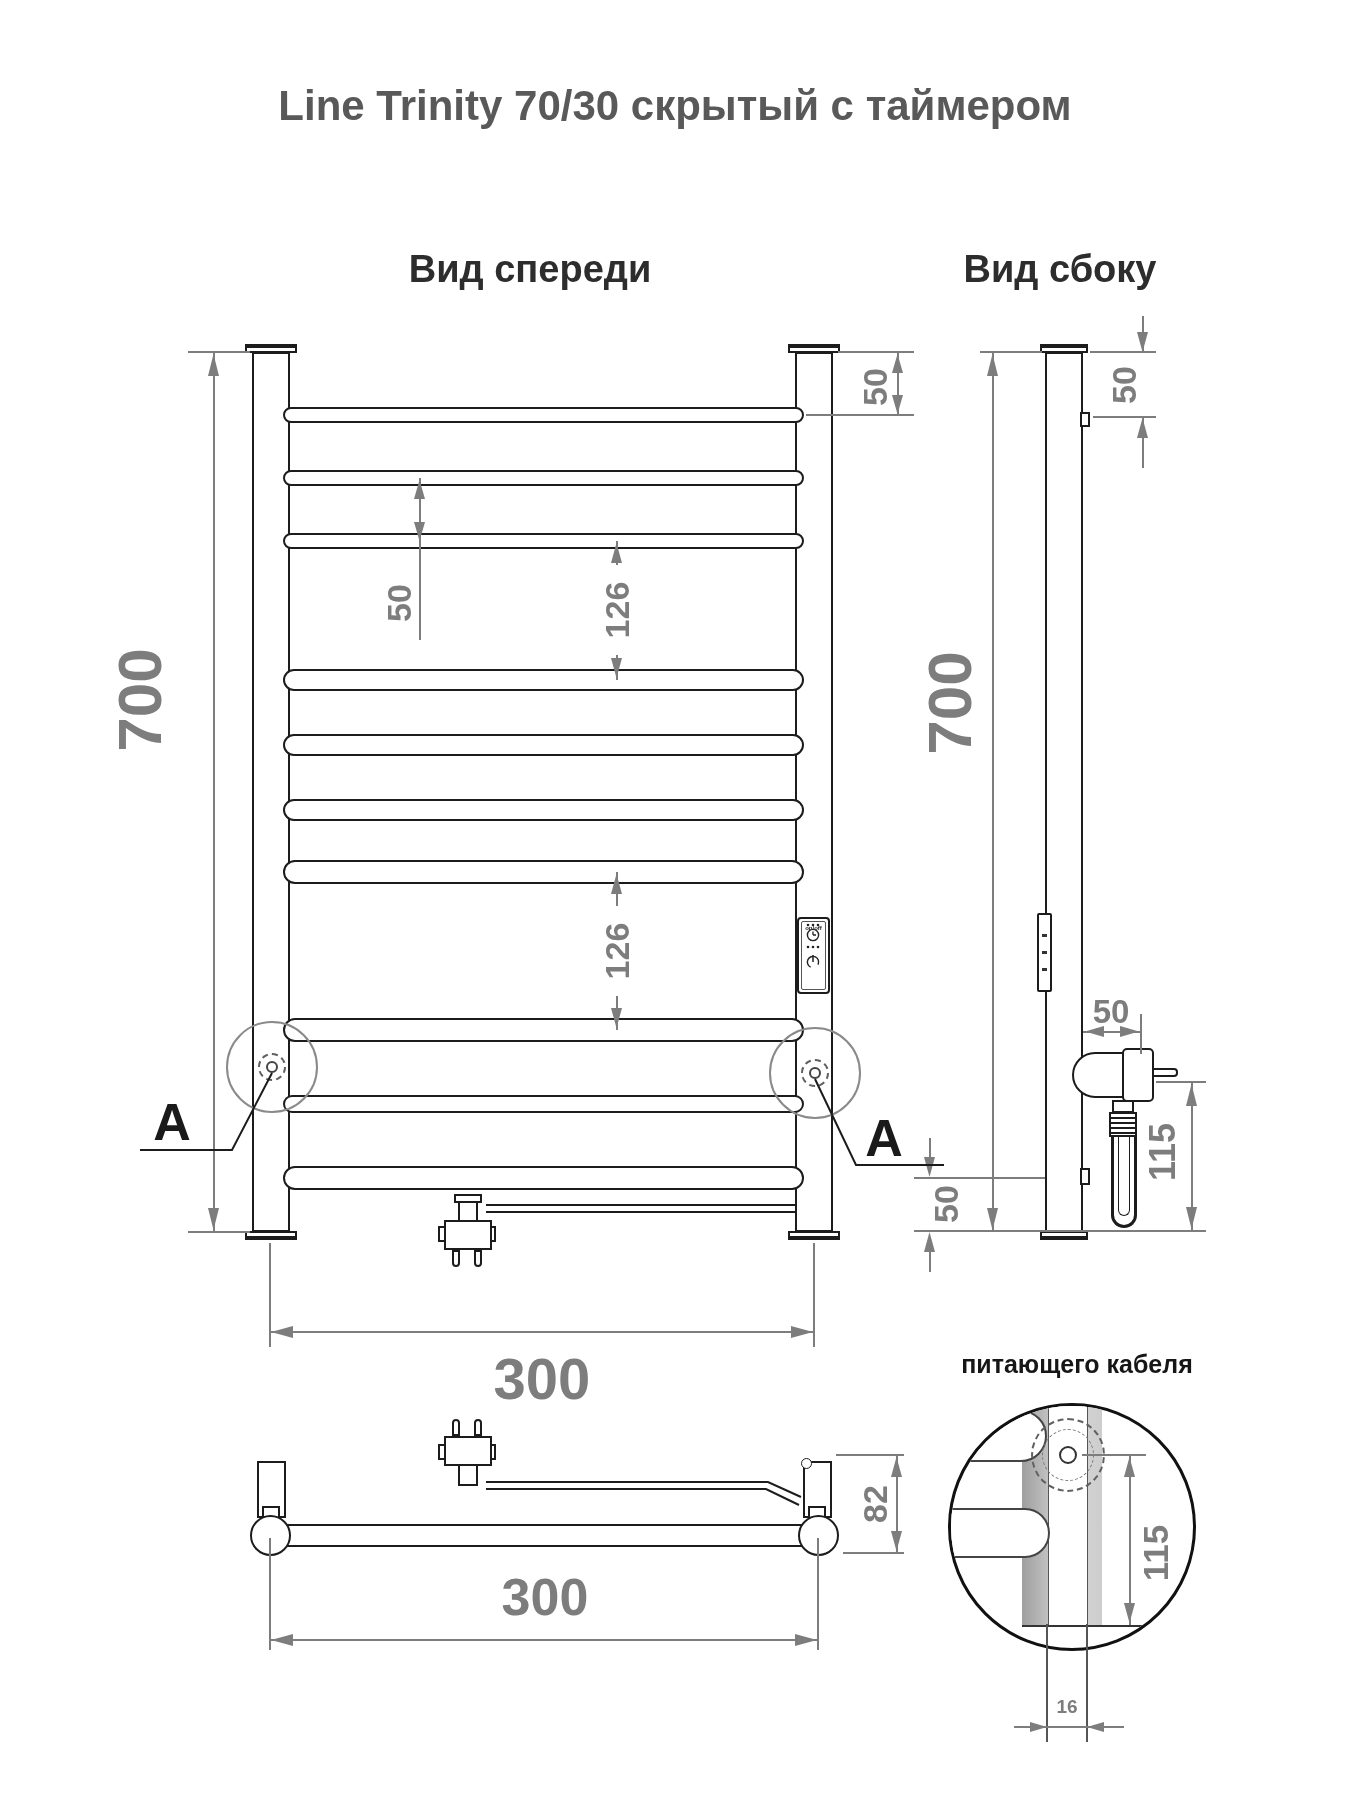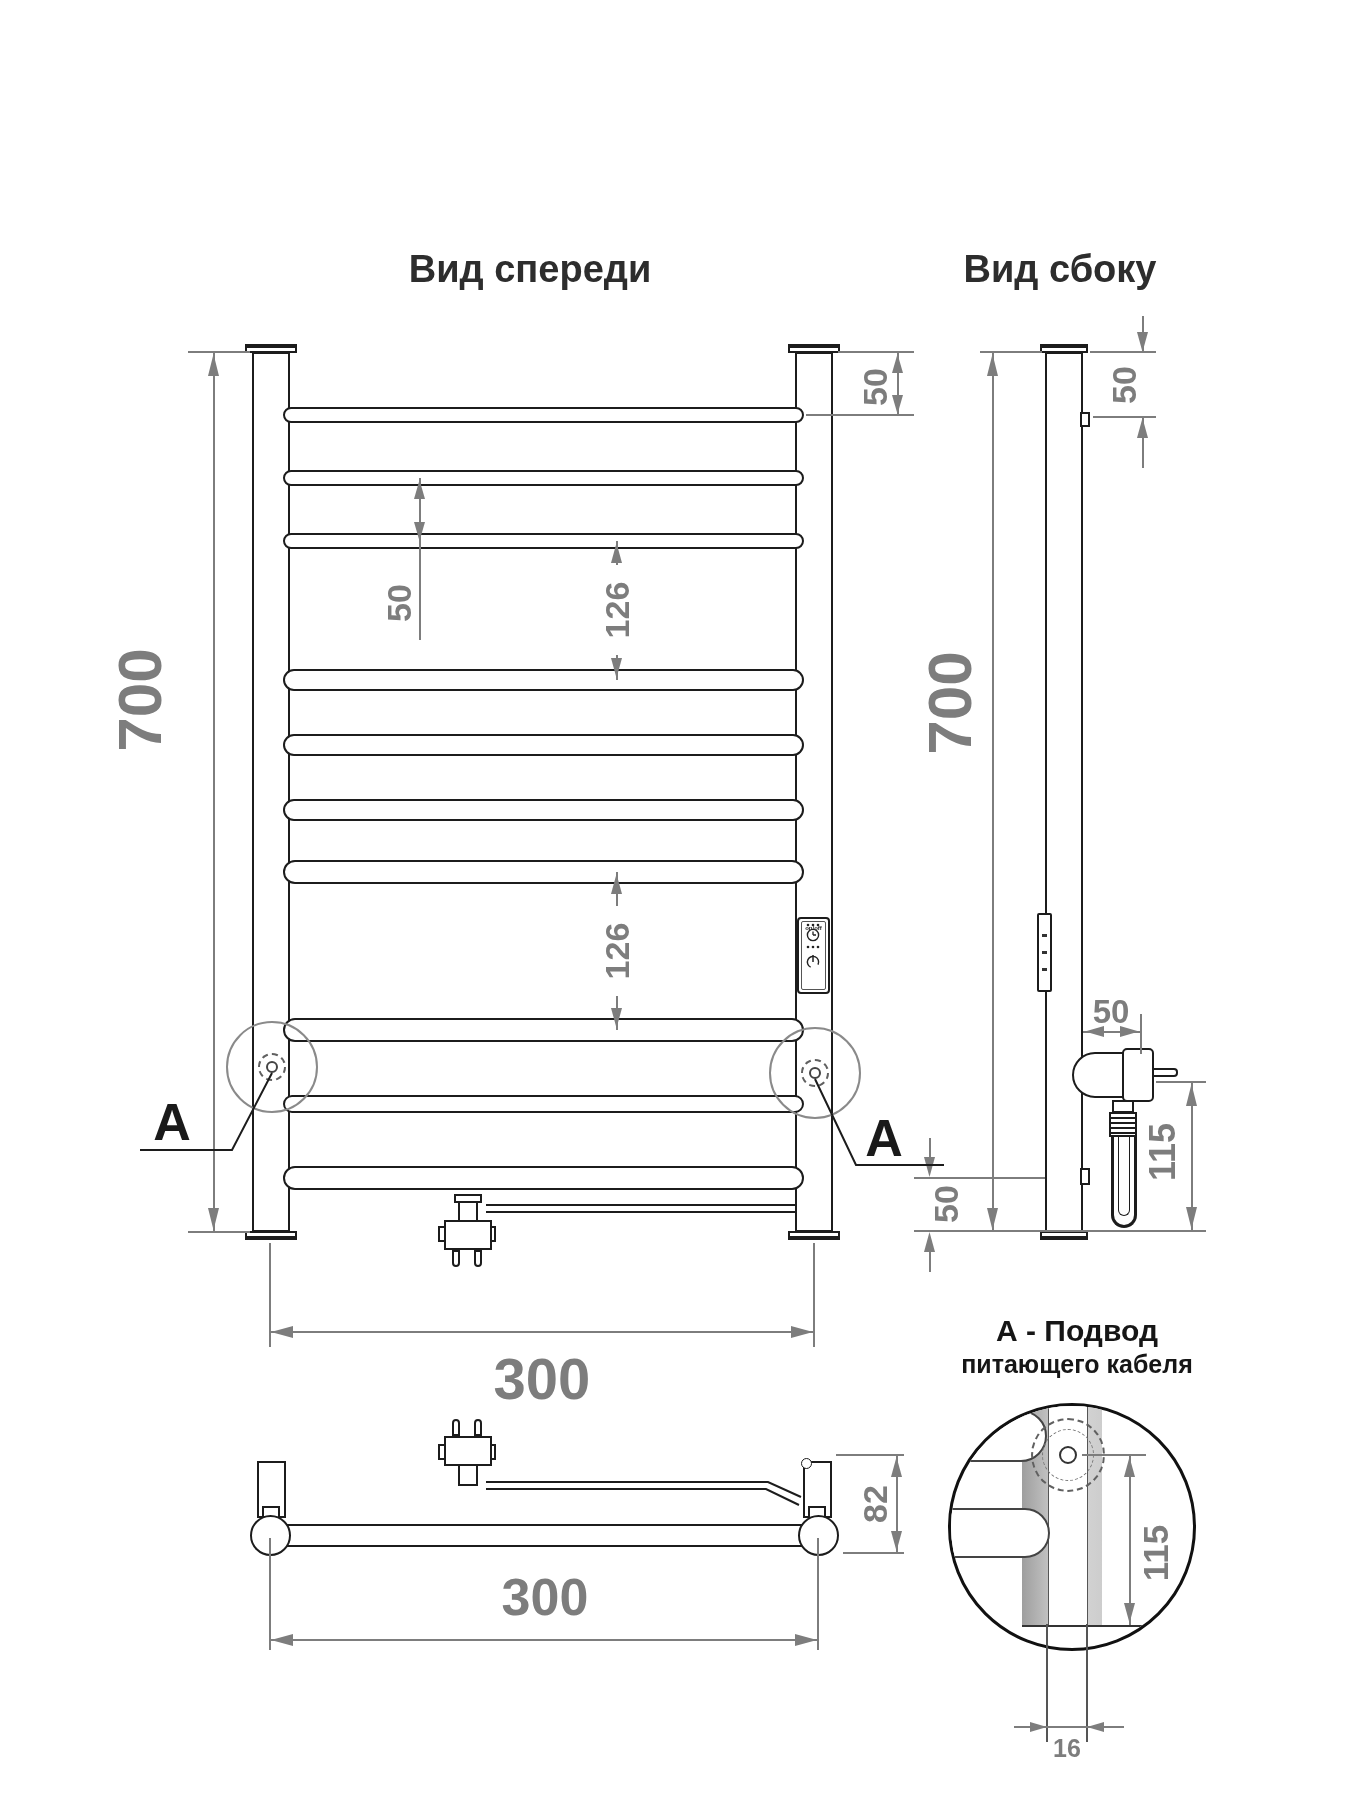--- a/index.html
+++ b/index.html
@@ -26,20 +26,21 @@
   .vlabel{position:absolute;color:#2d2d2d;font-weight:bold;text-align:center;}
   .dashcirc{position:absolute;box-sizing:border-box;border:2px dashed #606060;border-radius:50%;background:transparent;}
   .graycirc{position:absolute;box-sizing:border-box;border:2.5px solid #8a8a8a;border-radius:50%;}
   svg{position:absolute;left:0;top:0;pointer-events:none;}
 </style>
 </head>
 <body>
 
 <div id="canvas">
 
+  <div class="title" style="left:100px;top:82px;width:1150px;font-size:42px;">Line Trinity 70/30 скрытый с таймером</div>
   <div class="vlabel" style="left:880px;top:248px;width:360px;font-size:38px;">Вид сбоку</div>
   <div class="vlabel" style="left:330px;top:248px;width:400px;font-size:38px;">Вид спереди</div>
 
   <div class="shape" style="left:252px;top:352px;width:38px;height:880px;"></div>
   <div class="shape" style="left:795px;top:352px;width:38px;height:880px;"></div>
 
   <div class="shape pill" style="left:283px;top:407px;width:521px;height:16px;"></div>
   <div class="shape pill" style="left:283px;top:470px;width:521px;height:16px;"></div>
   <div class="shape pill" style="left:283px;top:533px;width:521px;height:16px;"></div>
   <div class="shape pill" style="left:283px;top:669px;width:521px;height:22px;"></div>
@@ -211,21 +212,20 @@
   <div class="arr down" style="left:891px;top:1531px;width:11px;height:20px;"></div>
   <div class="dimtext rot" style="left:840px;top:1484px;width:70px;height:40px;font-size:34px;">82</div>
 
   <div class="dv" style="left:269px;top:1538px;height:112px;"></div>
   <div class="dv" style="left:817px;top:1538px;height:112px;"></div>
   <div class="dh" style="left:269px;top:1639px;width:550px;"></div>
   <div class="arr left" style="left:271px;top:1634px;width:22px;height:12px;"></div>
   <div class="arr right" style="left:795px;top:1634px;width:22px;height:12px;"></div>
   <div class="dimtext" style="left:458px;top:1566px;width:174px;height:62px;font-size:52px;">300</div>
 
-  <div class="vlabel black" style="left:927px;top:1314px;width:300px;font-size:30px;color:#161616;">А - Подвод</div>
   <div class="vlabel black" style="left:902px;top:1350px;width:350px;font-size:25px;color:#161616;">питающего кабеля</div>
 
   <div class="abs" style="left:948px;top:1403px;width:248px;height:248px;border:3px solid #111;border-radius:50%;overflow:hidden;background:#fff;">
 
     <div class="abs" style="left:71px;top:0;width:80px;height:219px;background:linear-gradient(90deg,#9e9e9e 0%,#d9d9d9 55%,#cdcdcd 100%);"></div>
     <div class="abs" style="left:71px;top:219px;width:171px;height:2px;background:#333;"></div>
 
     <div class="abs" style="left:97px;top:0;width:40px;height:219px;background:#fff;border-left:1.6px solid #555;border-right:1.6px solid #555;"></div>
 
     <div class="abs" style="left:-20px;top:4px;width:116px;height:52px;background:#fff;border:2.5px solid #444;border-radius:0 999px 999px 0;"></div>
@@ -240,21 +240,21 @@
   <div class="dv" style="left:1129px;top:1455px;height:170px;"></div>
   <div class="arr up" style="left:1124px;top:1457px;width:11px;height:20px;"></div>
   <div class="arr down" style="left:1124px;top:1603px;width:11px;height:20px;"></div>
   <div class="dimtext rot" style="left:1110px;top:1528px;width:90px;height:50px;font-size:35px;">115</div>
 
   <div class="dv" style="left:1046px;top:1624px;height:118px;background:#555;"></div>
   <div class="dv" style="left:1086px;top:1624px;height:118px;background:#555;"></div>
   <div class="dh" style="left:1014px;top:1726px;width:110px;"></div>
   <div class="arr right" style="left:1030px;top:1722px;width:17px;height:10px;"></div>
   <div class="arr left" style="left:1087px;top:1722px;width:17px;height:10px;"></div>
-  <div class="dimtext" style="left:1046px;top:1732px;width:42px;height:32px;font-size:25px;">16</div>
+  <div class="dimtext" style="left:1046px;top:1690px;width:42px;height:32px;font-size:19px;">16</div>
 
   <svg width="1350" height="1800" viewBox="0 0 1350 1800">
 
     <path d="M486,1205 H796 M486,1212 H796" stroke="#1c1c1c" stroke-width="2" fill="none"></path>
 
     <path d="M272,1073 L232,1150 L140,1150" stroke="#1c1c1c" stroke-width="2" fill="none"></path>
 
     <path d="M815,1079 L856,1165 L944,1165" stroke="#1c1c1c" stroke-width="2" fill="none"></path>
 
     <path d="M486,1482 H768 L801,1497 M486,1489 H766 L799,1505" stroke="#1c1c1c" stroke-width="2" fill="none"></path>

